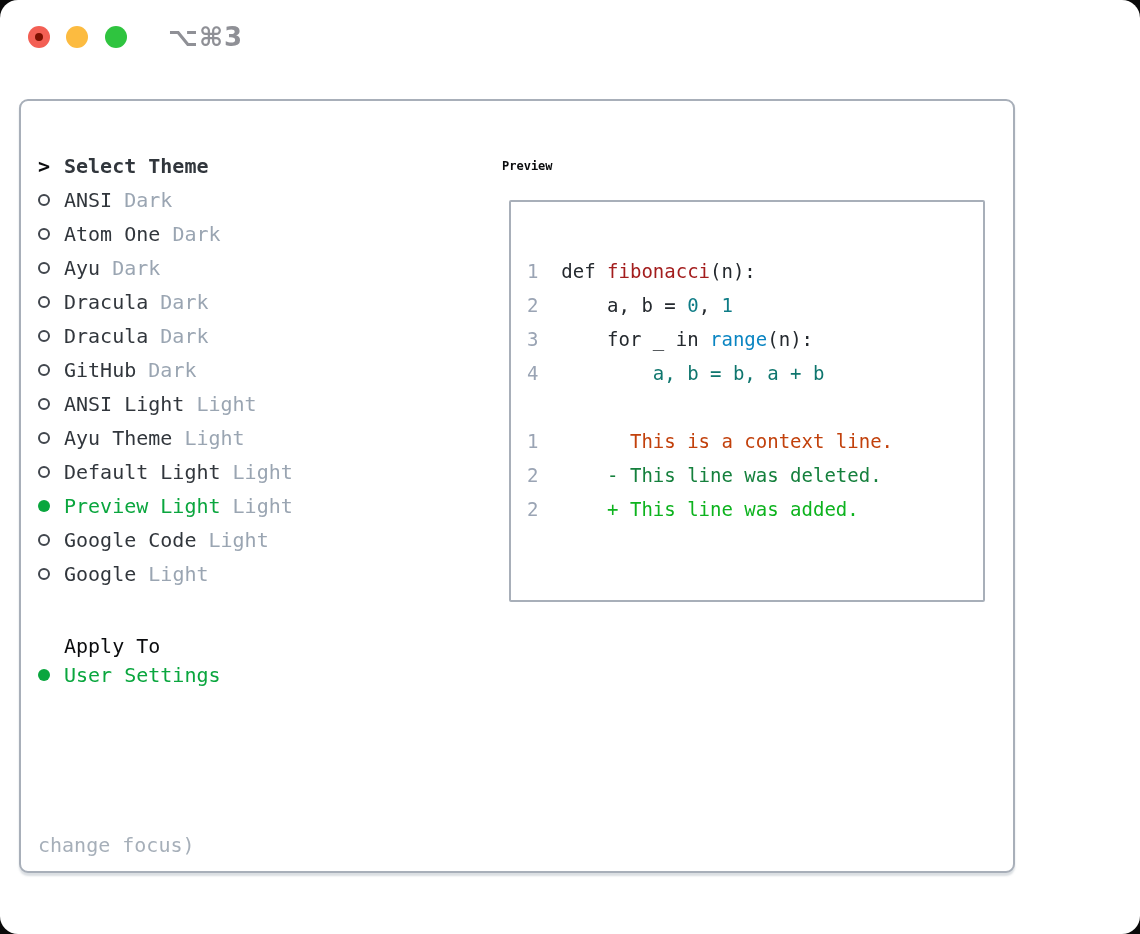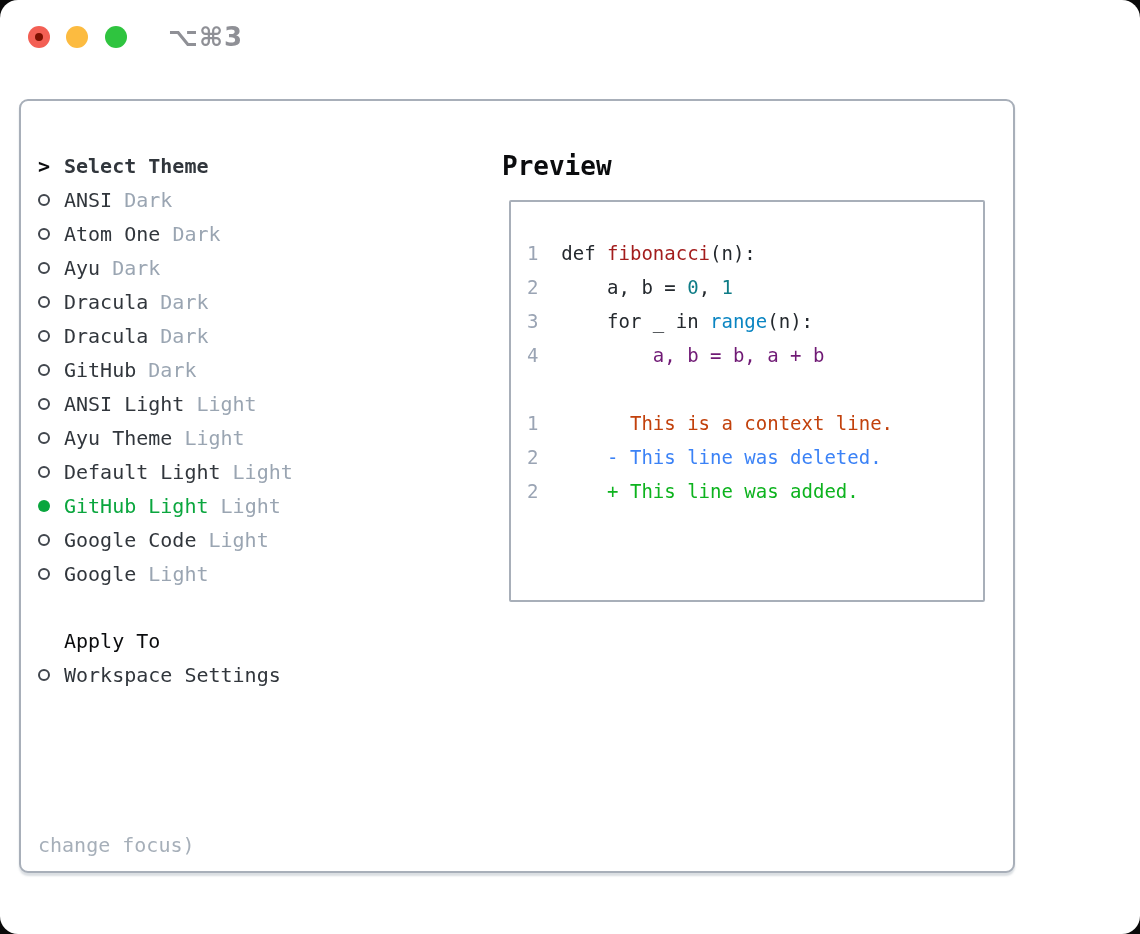--- a/index.html
+++ b/index.html
@@ -51,36 +51,36 @@
   .row.header{color:var(--text_black);font-weight:bold;}
   .row.header .marker{color:var(--text_black);}
   .circle{
     width:12px;height:12px;border-radius:50%;
     border:2px solid #41464d;box-sizing:border-box;
   }
   .circle.filled{border:none;background:var(--accent_green);}
   .row .name{color:var(--text_dark);}
   .row.selected .name{color:var(--accent_green);}
   .row .variant{color:var(--muted);}
-  .apply-list .row.plain-header{color:var(--text_black);}
+  .apply-list .row.plain-header{color:var(--text_black);align-items:flex-end;}
   
   .hint{
     position:absolute;left:17px;top:659px;
     font-size:20px;line-height:34px;color:var(--hint);white-space:pre;
   }
   
   .preview-header{
     position:absolute;left:481px;top:48px;height:34px;display:flex;align-items:center;
-    font-size:26px;font-weight:bold;color:var(--text_black);
+    font-size:12px;font-weight:bold;color:var(--text_black);
   }
   .preview-box{
     position:absolute;left:488px;top:99px;width:472px;height:398px;
     border:2px solid var(--border);border-radius:2px;background:#fff;
   }
-  .code{position:absolute;left:16px;top:34px;}
+  .code{position:absolute;left:16px;top:52px;}
   .code .line{
     height:34px;line-height:34px;font-size:19px;white-space:pre;
   }
 </style>
 </head>
 <body>
 
 <div class="window">
 
   <div class="titlebar">
@@ -102,48 +102,48 @@
 
     <div class="row"><span class="marker"><span class="circle"></span></span><span class="name">ANSI </span><span class="variant">Dark</span></div>
         <div class="row"><span class="marker"><span class="circle"></span></span><span class="name">Atom One </span><span class="variant">Dark</span></div>
         <div class="row"><span class="marker"><span class="circle"></span></span><span class="name">Ayu </span><span class="variant">Dark</span></div>
         <div class="row"><span class="marker"><span class="circle"></span></span><span class="name">Dracula </span><span class="variant">Dark</span></div>
         <div class="row"><span class="marker"><span class="circle"></span></span><span class="name">Dracula </span><span class="variant">Dark</span></div>
         <div class="row"><span class="marker"><span class="circle"></span></span><span class="name">GitHub </span><span class="variant">Dark</span></div>
         <div class="row"><span class="marker"><span class="circle"></span></span><span class="name">ANSI Light </span><span class="variant">Light</span></div>
         <div class="row"><span class="marker"><span class="circle"></span></span><span class="name">Ayu Theme </span><span class="variant">Light</span></div>
         <div class="row"><span class="marker"><span class="circle"></span></span><span class="name">Default Light </span><span class="variant">Light</span></div>
-        <div class="row selected"><span class="marker"><span class="circle filled"></span></span><span class="name">GitHub Light </span><span class="variant">Light</span></div>
+        <div class="row selected"><span class="marker"><span class="circle filled"></span></span><span class="name">Preview Light </span><span class="variant">Light</span></div>
         <div class="row"><span class="marker"><span class="circle"></span></span><span class="name">Google Code </span><span class="variant">Light</span></div>
         <div class="row"><span class="marker"><span class="circle"></span></span><span class="name">Google </span><span class="variant">Light</span></div>
       </div>
 
     <div class="apply-list" id="apply-list">
       <div class="row plain-header">
         <span class="marker"> </span>
         <span class="name" style="color:var(--text_black)">Apply To</span>
       </div>
 
-        <div class="row"><span class="marker"><span class="circle"></span></span><span class="name">Workspace Settings</span></div>
+    <div class="row selected"><span class="marker"><span class="circle filled"></span></span><span class="name">User Settings</span></div>
       </div>
 
     <div class="hint">
       <div>change focus)</div>
     </div>
 
     <div class="preview-header">Preview</div>
 
     <div class="preview-box">
       <div class="code" id="preview-code">
 
       <div class="line"><span style="color: rgb(154, 164, 180);">1</span><span style="color: rgb(36, 41, 46);">  def </span><span style="color: rgb(163, 29, 29);">fibonacci</span><span style="color: rgb(36, 41, 46);">(n):</span></div>
           <div class="line"><span style="color: rgb(154, 164, 180);">2</span><span style="color: rgb(36, 41, 46);">      a, b = </span><span style="color: rgb(14, 124, 134);">0</span><span style="color: rgb(36, 41, 46);">, </span><span style="color: rgb(14, 124, 134);">1</span></div>
           <div class="line"><span style="color: rgb(154, 164, 180);">3</span><span style="color: rgb(36, 41, 46);">      for _ in </span><span style="color: rgb(10, 133, 194);">range</span><span style="color: rgb(36, 41, 46);">(n):</span></div>
-          <div class="line"><span style="color: rgb(154, 164, 180);">4</span><span style="color: #701a75;">          a, b = b, a + b</span></div>
+          <div class="line"><span style="color: rgb(154, 164, 180);">4</span><span style="color: #0f766e;">          a, b = b, a + b</span></div>
           <div class="line">&nbsp;</div>
           <div class="line"><span style="color: rgb(154, 164, 180);">1</span><span style="color: #c2410c;">        This is a context line.</span></div>
-          <div class="line"><span style="color: rgb(154, 164, 180);">2</span><span style="color: rgb(36, 41, 46);">      </span><span style="color: #3b82f6;">- This line was deleted.</span></div>
+          <div class="line"><span style="color: rgb(154, 164, 180);">2</span><span style="color: rgb(36, 41, 46);">      </span><span style="color: #15803d;">- This line was deleted.</span></div>
           <div class="line"><span style="color: rgb(154, 164, 180);">2</span><span style="color: rgb(36, 41, 46);">      </span><span style="color: rgb(13, 179, 30);">+ This line was added.</span></div>
         </div>
     </div>
 
   </div>
 </div>
 
 </body></html>

